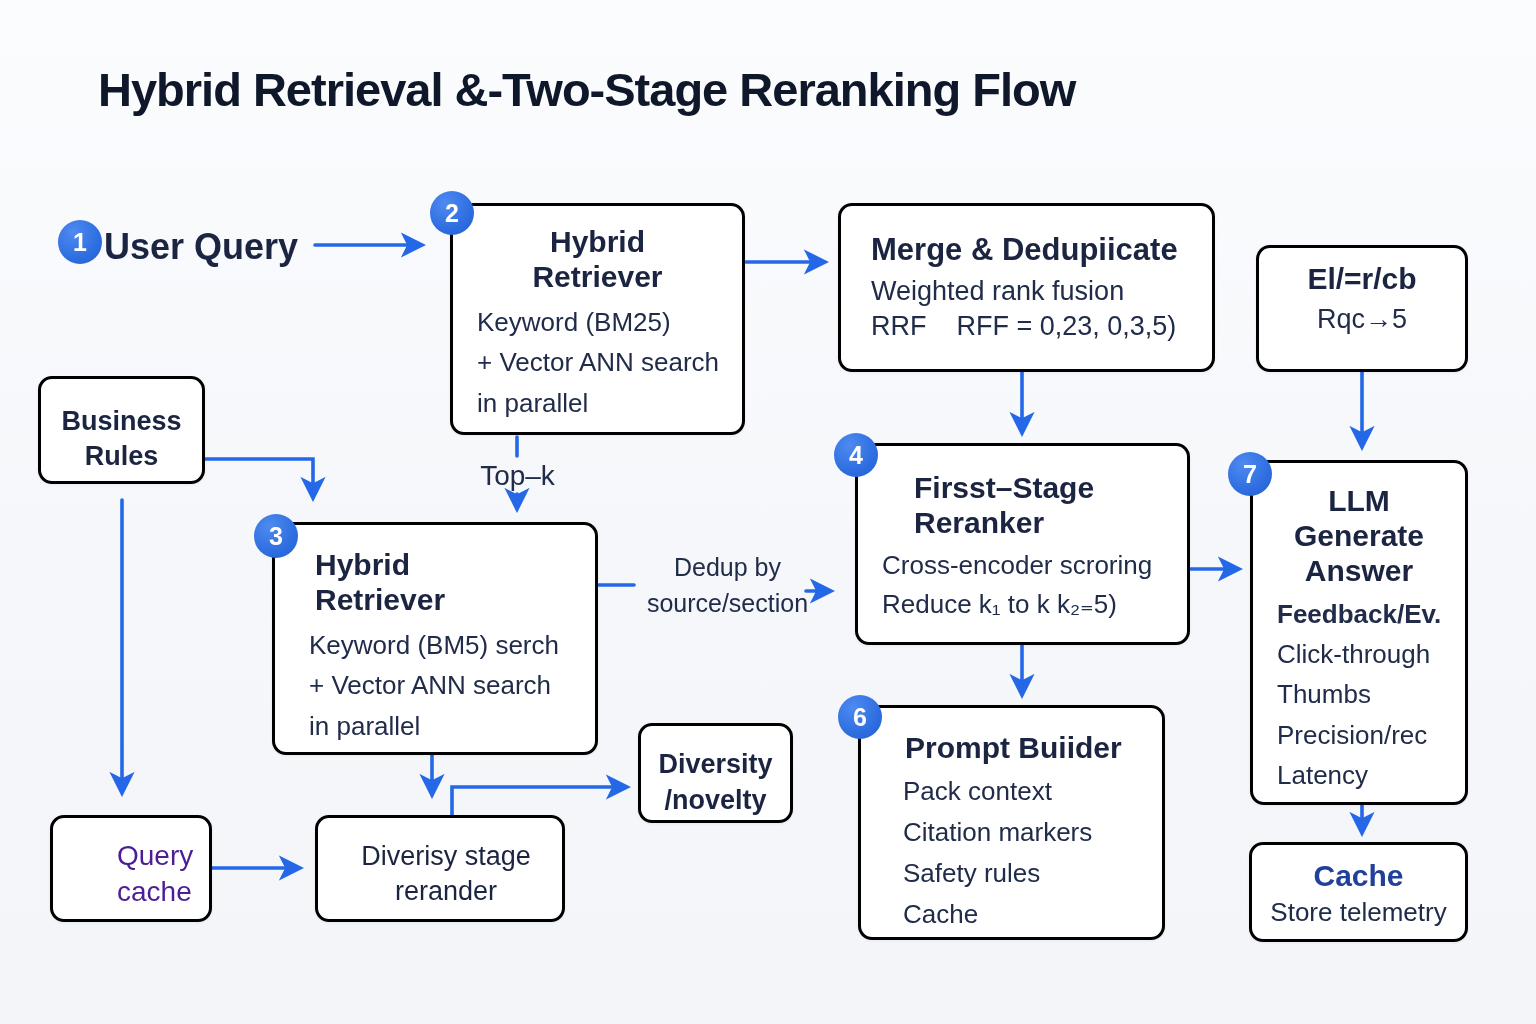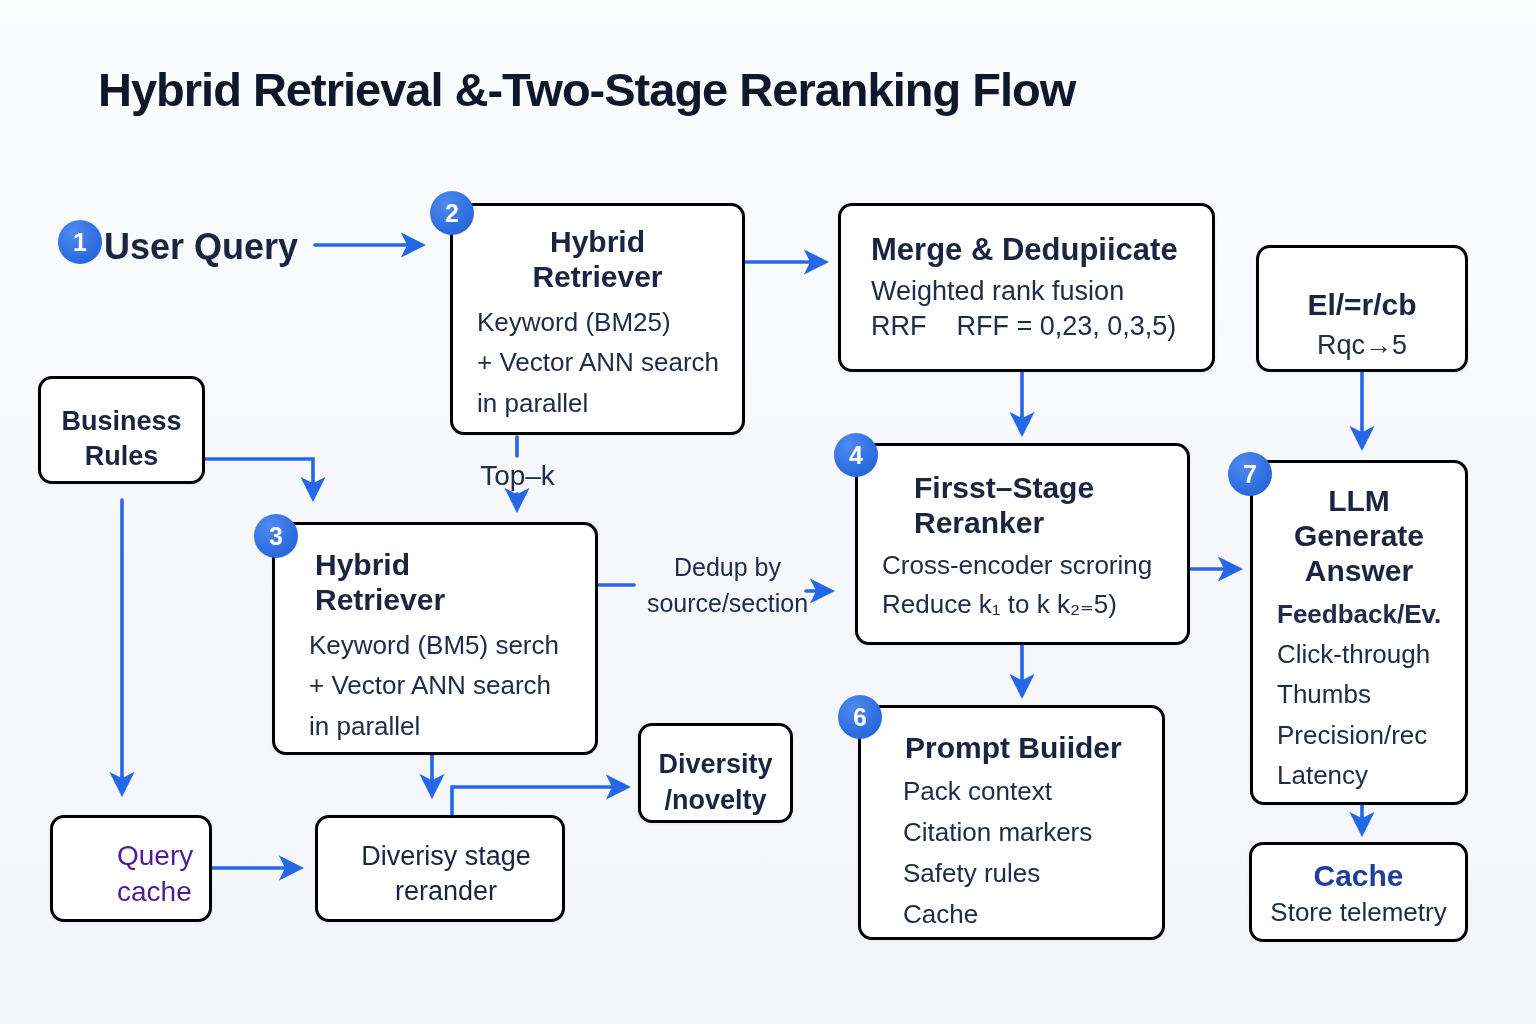--- a/index.html
+++ b/index.html
@@ -80,21 +80,21 @@
 
 <div class="box" style="left:838px;top:203px;width:377px;height:169px;">
   <div class="node-title" style="font-size:31px;padding:26px 0 6px 30px;">Merge &amp; Dedupiicate</div>
   <div class="node-body" style="font-size:27px;line-height:1.3;padding:0 0 0 30px;">
       <div>Weighted rank fusion</div>
       <div>RRF    RFF = 0,23, 0,3,5)</div>
     </div>
 </div>
 
 <div class="box" style="left:1256px;top:245px;width:212px;height:127px;">
-  <div class="centered" style="font-size:30px;font-weight:600;color:#1b2440;padding-top:40px;">El/=r/cb</div>
+  <div class="centered" style="font-size:30px;font-weight:600;color:#1b2440;padding-top:14px;">El/=r/cb</div>
   <div class="centered" style="font-size:27px;color:#202c49;padding-top:8px;">Rqc→5</div>
 </div>
 
 <div class="box" style="left:38px;top:376px;width:167px;height:108px;">
   <div class="node-title centered" style="font-size:27px;padding-top:25px;line-height:1.3;">Business Rules</div>
 </div>
 
 <div class="badge" style="left:254px;top:514px;">3</div>
 <div class="box" style="left:272px;top:522px;width:326px;height:233px;">
   <div class="node-title" style="padding:22px 0 6px 40px;max-width:200px;">Hybrid Retriever</div>

